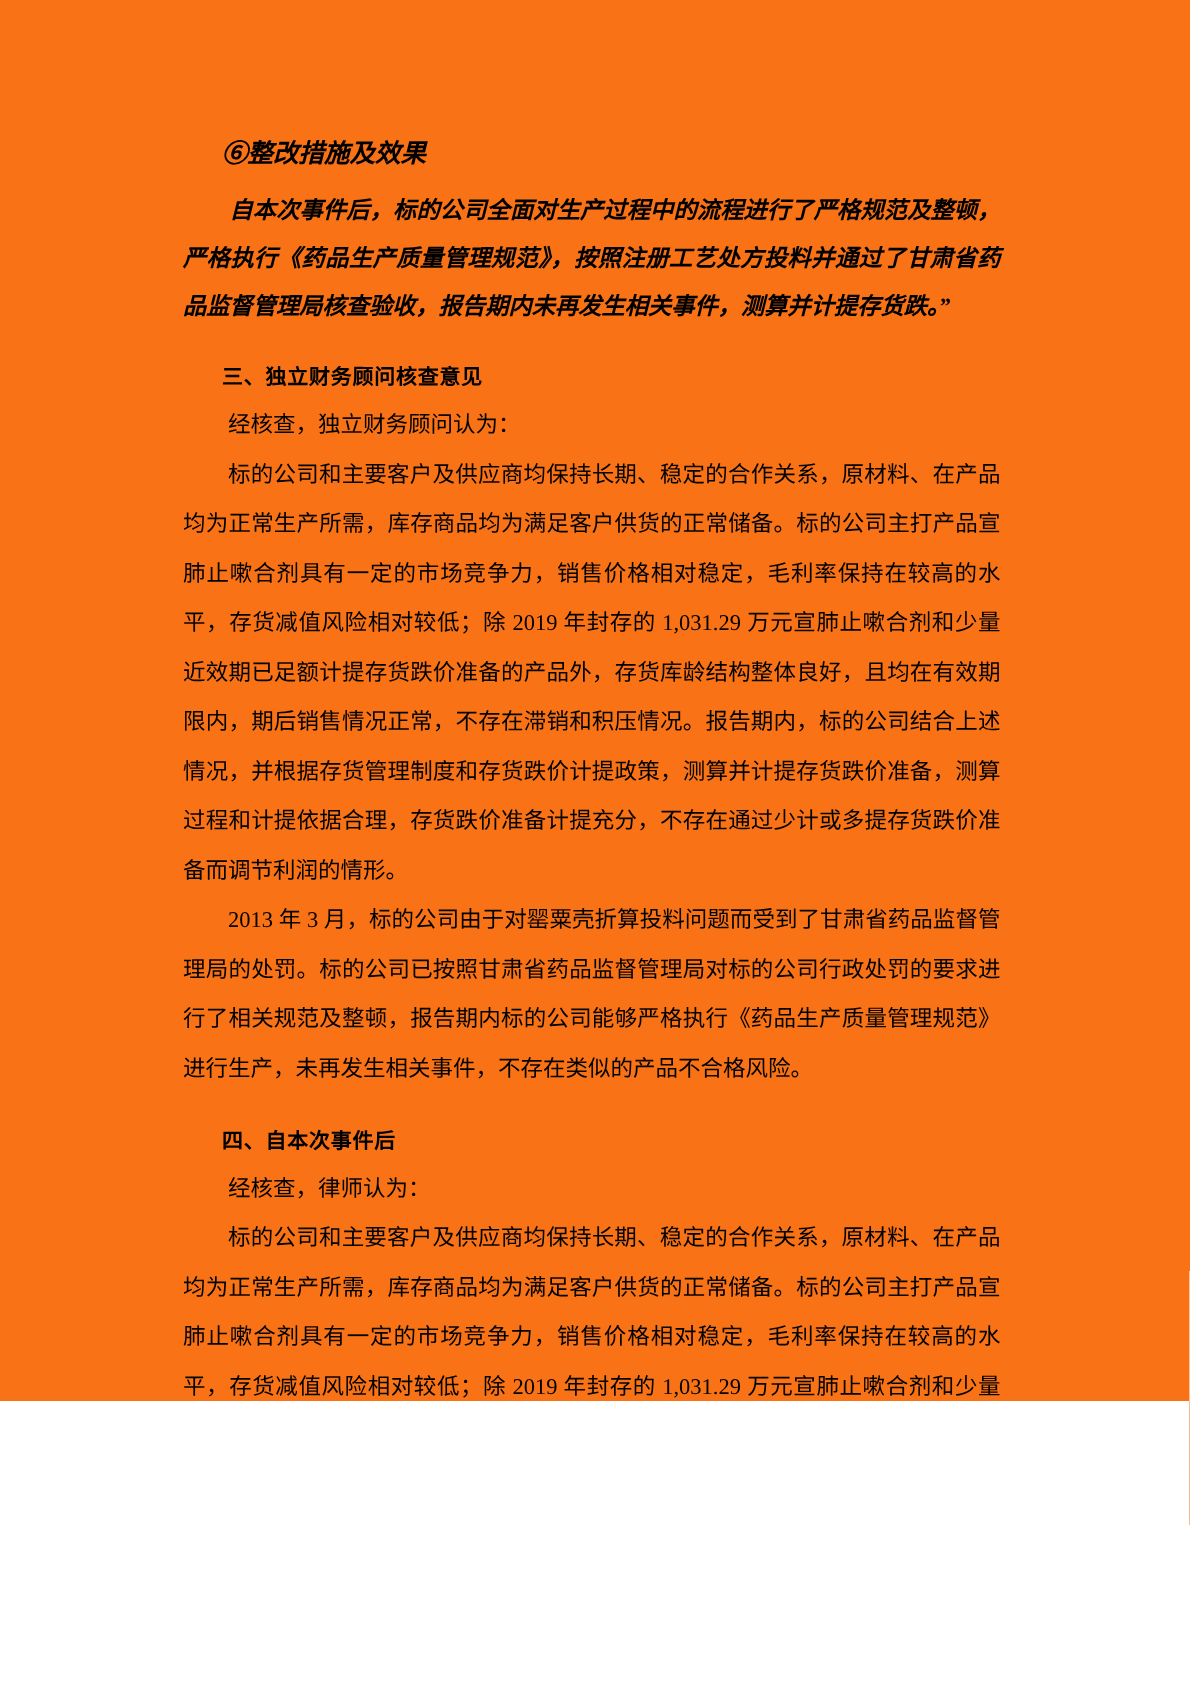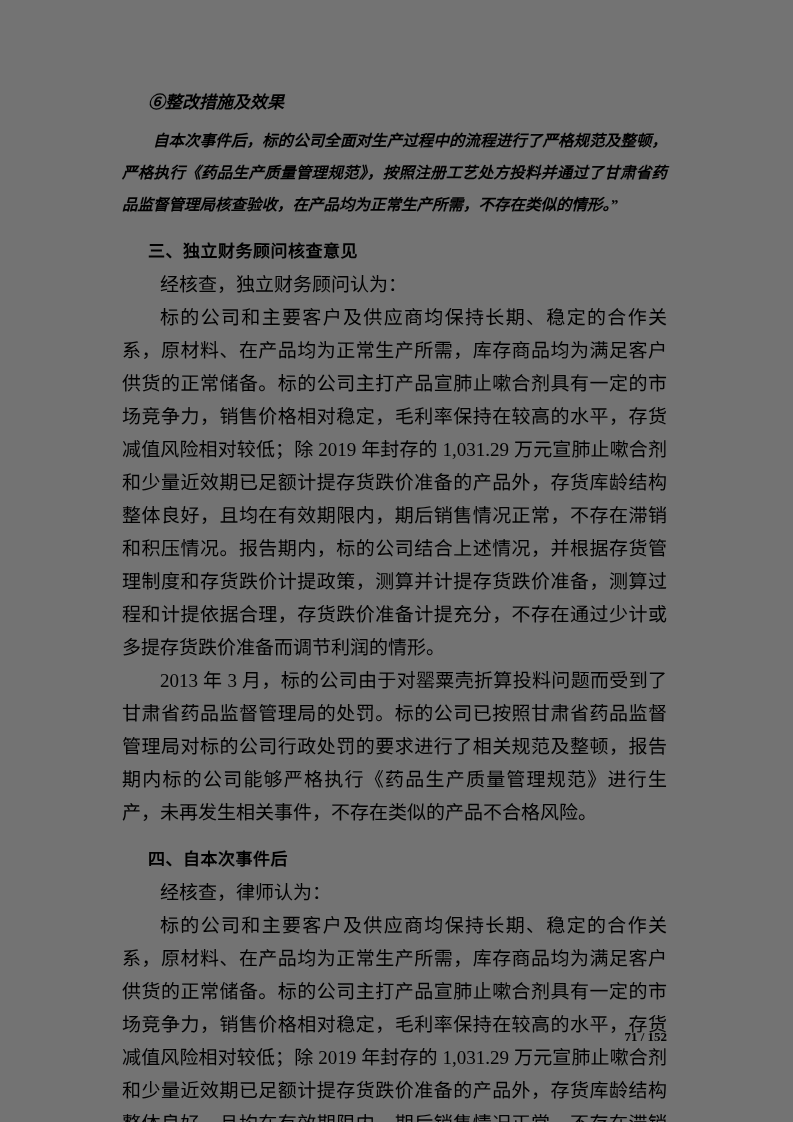--- a/index.html
+++ b/index.html
@@ -1,21 +1,21 @@
 <!DOCTYPE html>
 <html lang="zh-CN"><head>
 <meta charset="utf-8">
 <style>
   * { margin: 0; padding: 0; box-sizing: border-box; }
   html, body { background: #ffffff; }
   .page {
     position: relative;
     width: 793px;
-    height: 1122px;
-    background: #737373;
+    height: 934px;
+    background: #f97316;
     overflow: hidden;
     color: #000000;
     font-family: "Liberation Serif", "DejaVu Serif", serif;
   }
   .content {
     position: absolute;
     left: 122px;
     top: 86px;
     width: 545px;
   }
@@ -32,29 +32,29 @@
     font-size: 15.5px;
     font-weight: bold;
     font-style: italic;
     line-height: 32px;
     text-indent: 2em;
     text-align: justify;
     font-family: "Liberation Serif", "DejaVu Serif", serif;
   }
   .section-heading {
     margin-top: 14px;
-    font-size: 17px;
+    font-size: 14px;
     font-weight: bold;
     line-height: 33px;
     text-indent: 26px;
     font-family: "Liberation Sans", "DejaVu Sans", sans-serif;
     letter-spacing: 0.5px;
   }
   .body-para {
-    font-size: 19px;
+    font-size: 15px;
     line-height: 33px;
     text-indent: 2em;
     text-align: justify;
   }
   .page-footer {
     position: absolute;
     top: 1029px;
     right: 126px;
     font-size: 13px;
     font-weight: bold;
@@ -62,21 +62,21 @@
   }
 </style>
 </head>
 <body>
 
 <div class="page">
   <div class="content">
 
     <div class="kai-heading">⑥整改措施及效果</div>
 
-    <p class="quote-para">自本次事件后，标的公司全面对生产过程中的流程进行了严格规范及整顿，严格执行《药品生产质量管理规范》，按照注册工艺处方投料并通过了甘肃省药品监督管理局核查验收，在产品均为正常生产所需，不存在类似的情形。”</p>
+    <p class="quote-para">自本次事件后，标的公司全面对生产过程中的流程进行了严格规范及整顿，严格执行《药品生产质量管理规范》，按照注册工艺处方投料并通过了甘肃省药品监督管理局核查验收，报告期内未再发生相关事件，测算并计提存货跌。”</p>
 
     <div class="section-heading">三、独立财务顾问核查意见</div>
 
     <p class="body-para">经核查，独立财务顾问认为：</p>
 
     <p class="body-para">标的公司和主要客户及供应商均保持长期、稳定的合作关系，原材料、在产品均为正常生产所需，库存商品均为满足客户供货的正常储备。标的公司主打产品宣肺止嗽合剂具有一定的市场竞争力，销售价格相对稳定，毛利率保持在较高的水平，存货减值风险相对较低；除 2019 年封存的 1,031.29 万元宣肺止嗽合剂和少量近效期已足额计提存货跌价准备的产品外，存货库龄结构整体良好，且均在有效期限内，期后销售情况正常，不存在滞销和积压情况。报告期内，标的公司结合上述情况，并根据存货管理制度和存货跌价计提政策，测算并计提存货跌价准备，测算过程和计提依据合理，存货跌价准备计提充分，不存在通过少计或多提存货跌价准备而调节利润的情形。</p>
 
     <p class="body-para">2013 年 3 月，标的公司由于对罂粟壳折算投料问题而受到了甘肃省药品监督管理局的处罚。标的公司已按照甘肃省药品监督管理局对标的公司行政处罚的要求进行了相关规范及整顿，报告期内标的公司能够严格执行《药品生产质量管理规范》进行生产，未再发生相关事件，不存在类似的产品不合格风险。</p>
 
     <div class="section-heading">四、自本次事件后</div>

